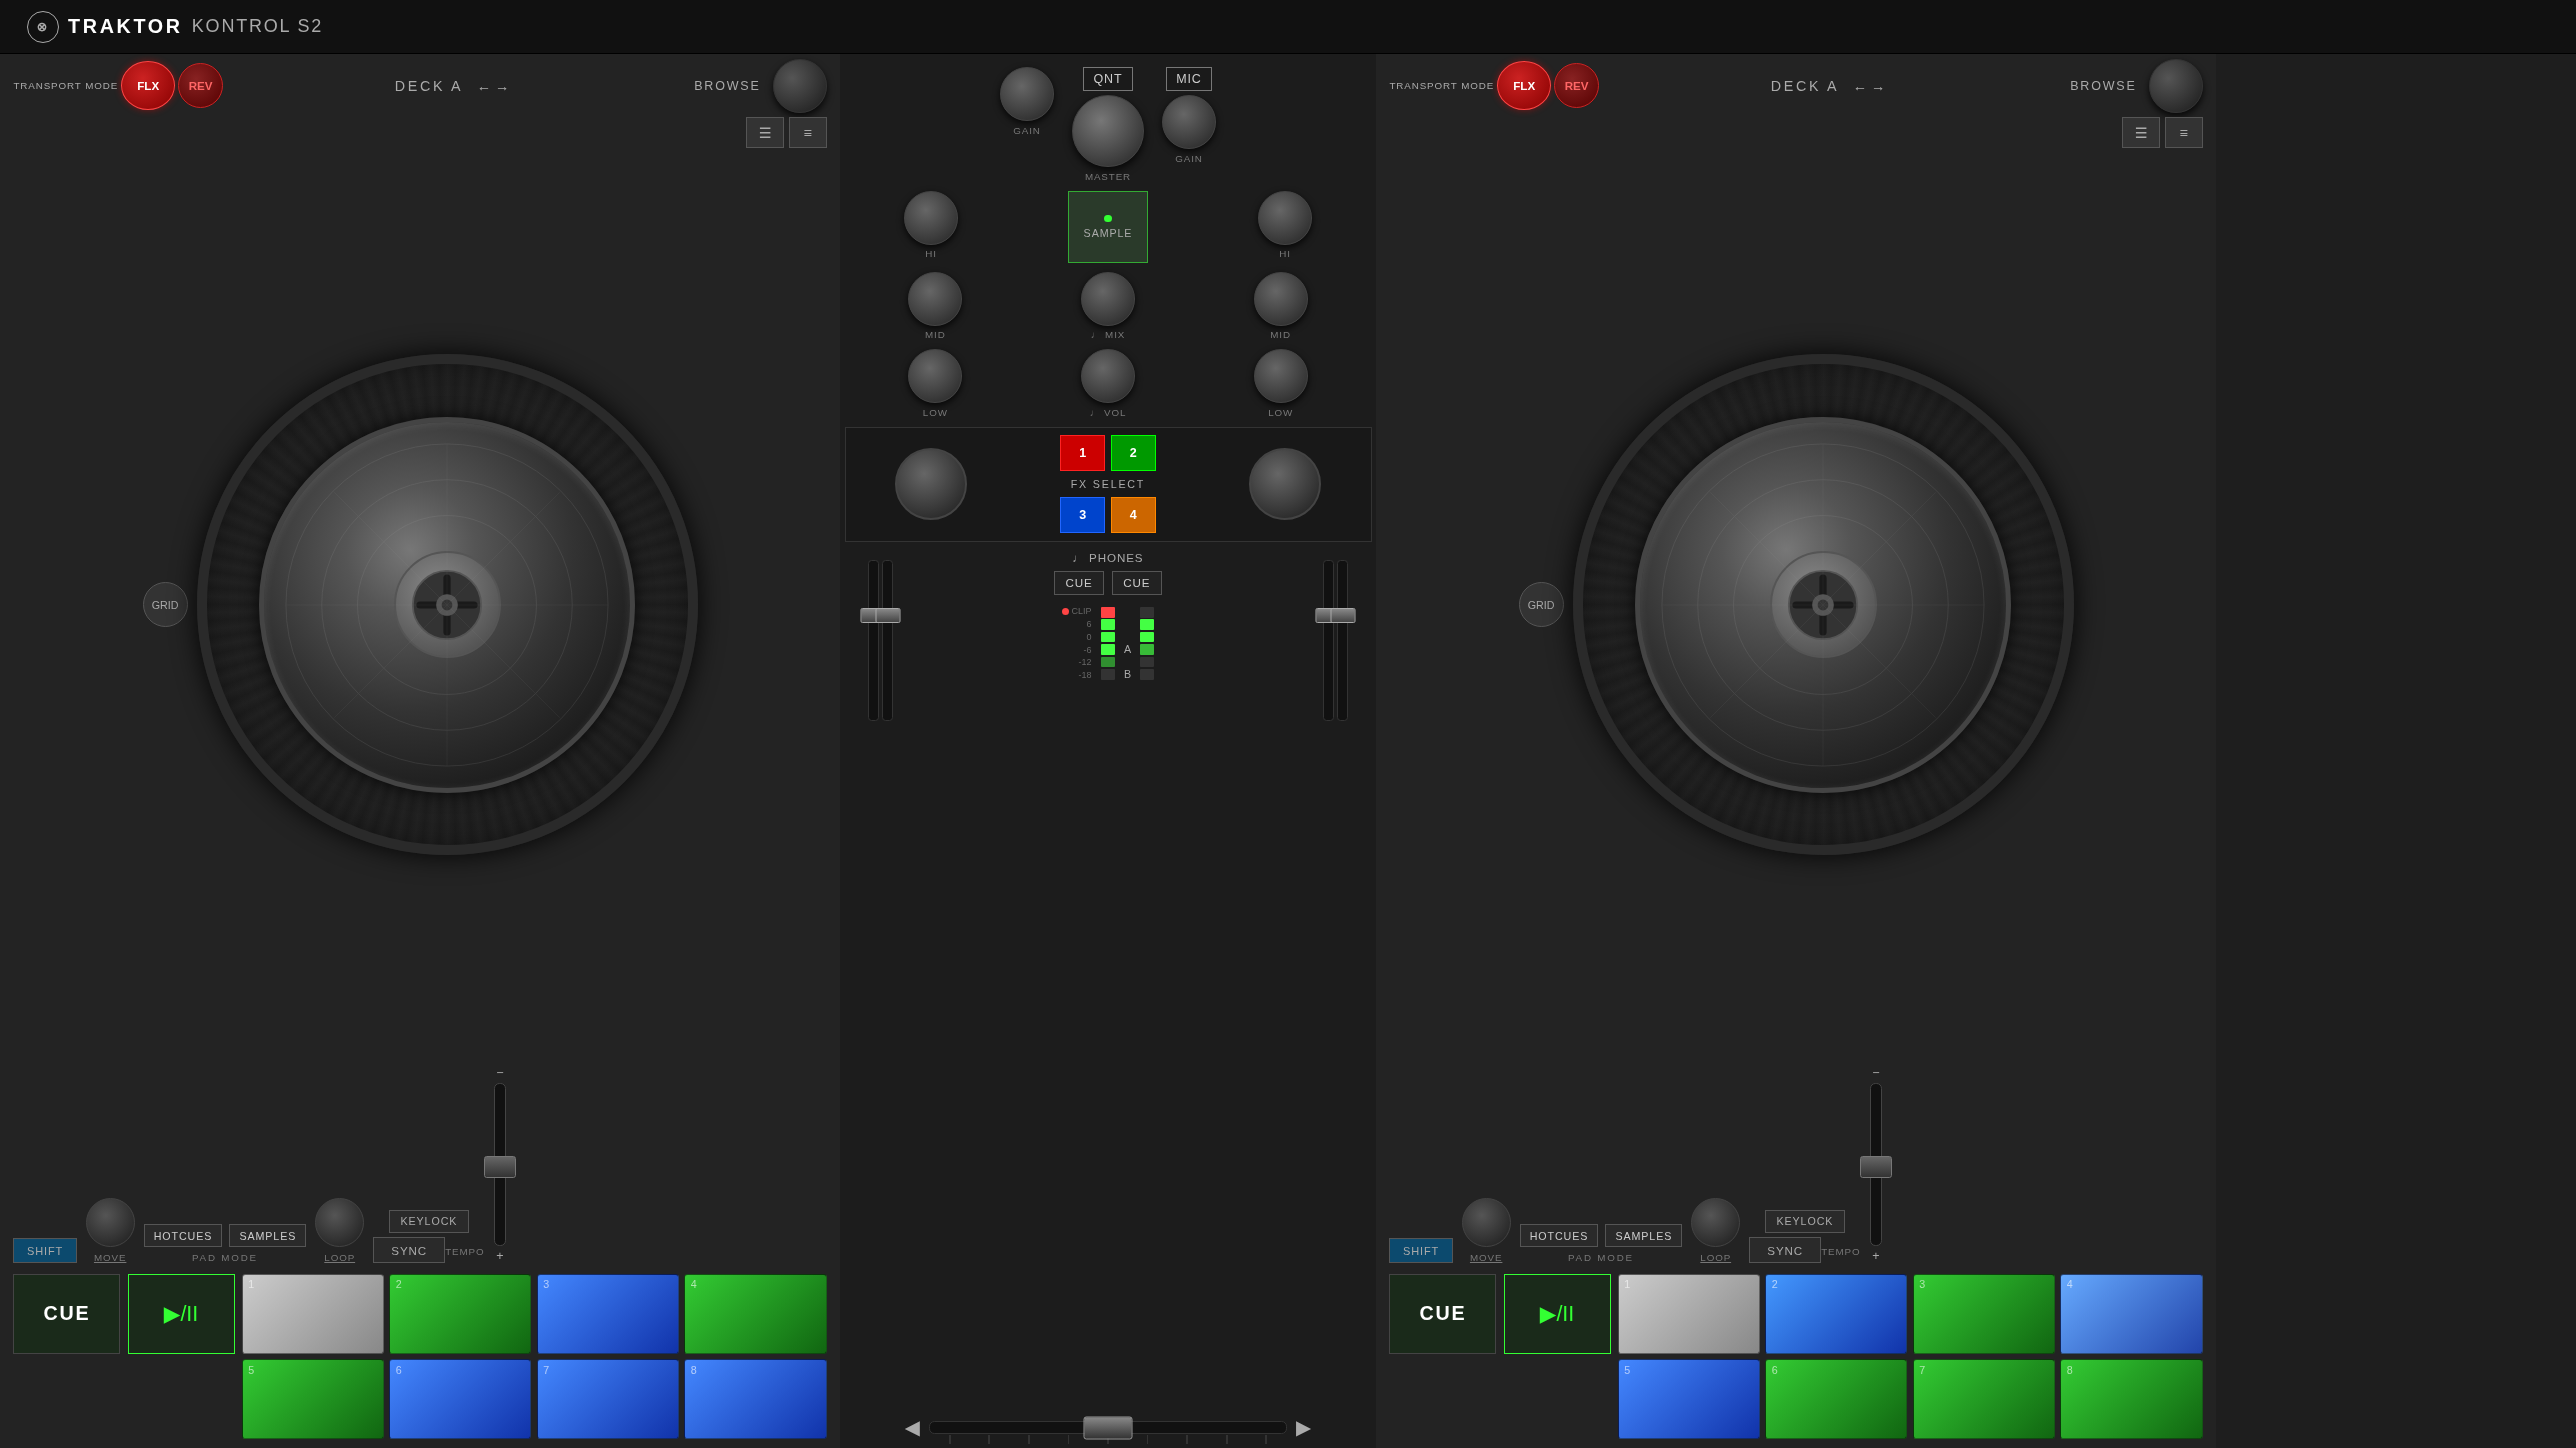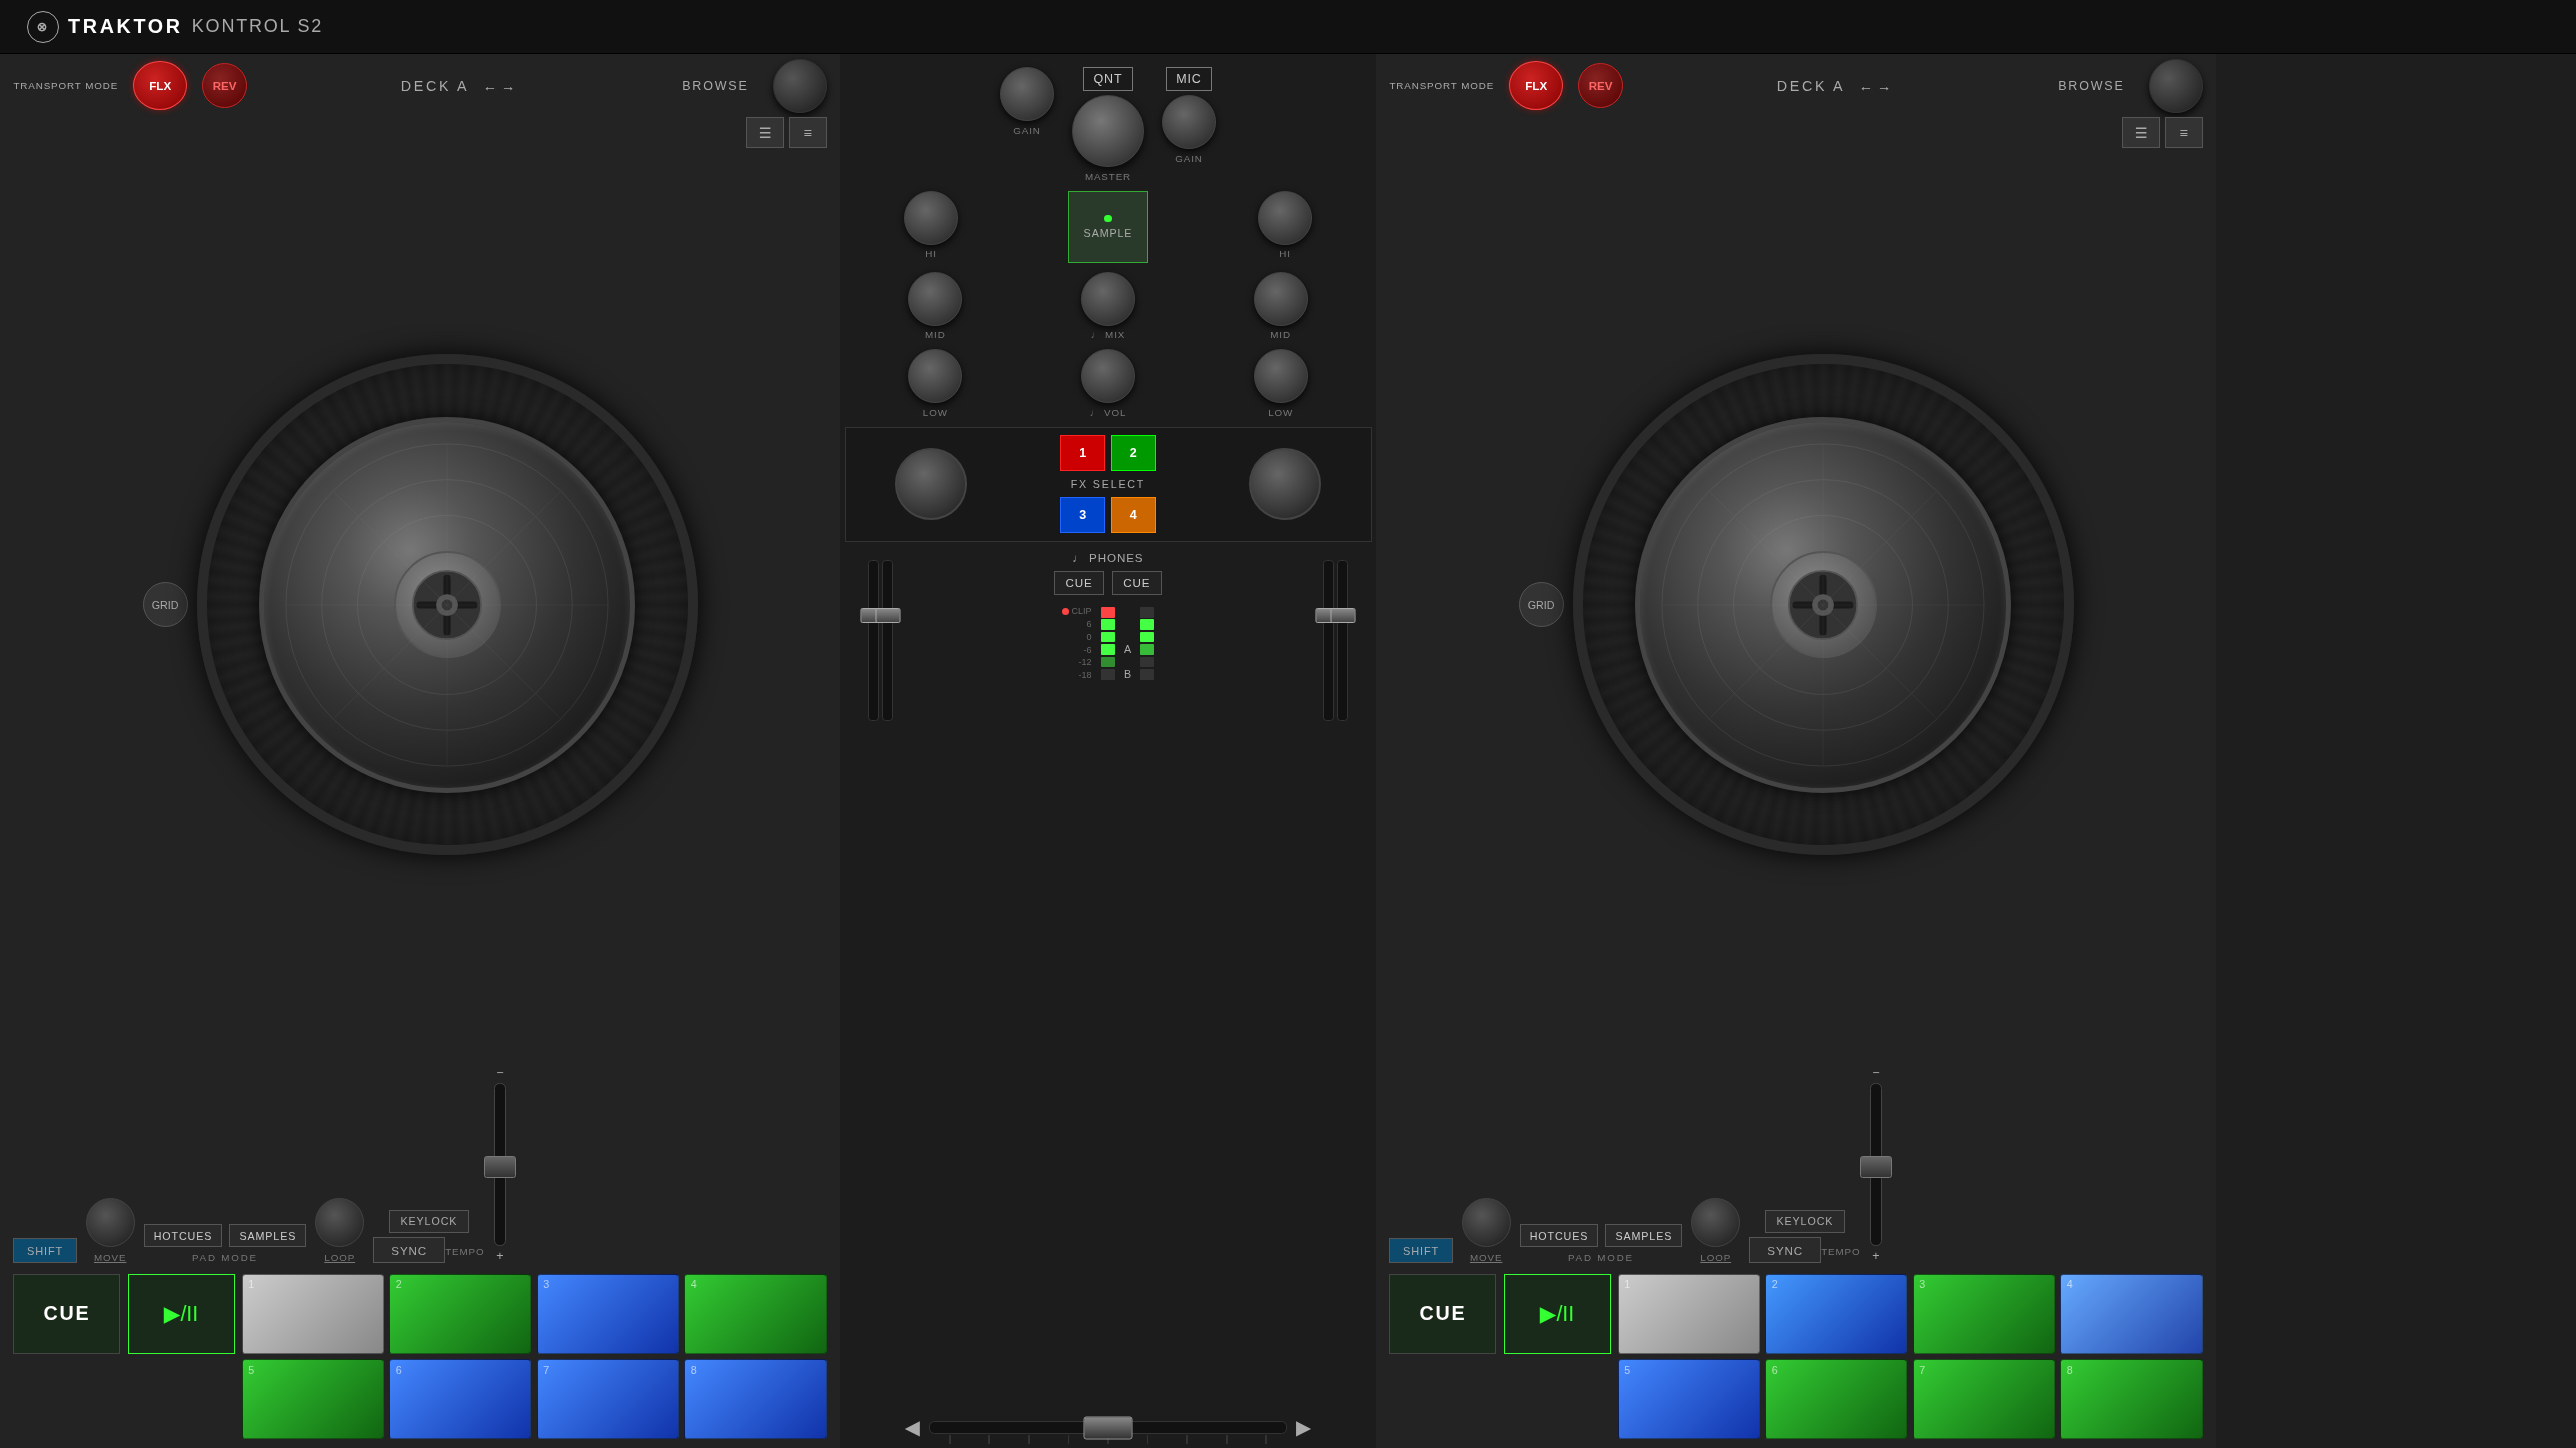--- a/index.html
+++ b/index.html
@@ -462,21 +462,21 @@
       background: #232323;
       display: flex;
       flex-direction: column;
       position: relative;
     }
 
     .deck-top-row {
       display: flex;
       align-items: center;
       padding: 7.2px 13.4px;
-      gap: 15px;
+      gap: 3px;
       height: 63px;
     }
 
     .bottom-controls {
       padding: 9px 13.4px;
     }
 
     .bottom-row1 {
       display: flex;
       align-items: flex-end;

